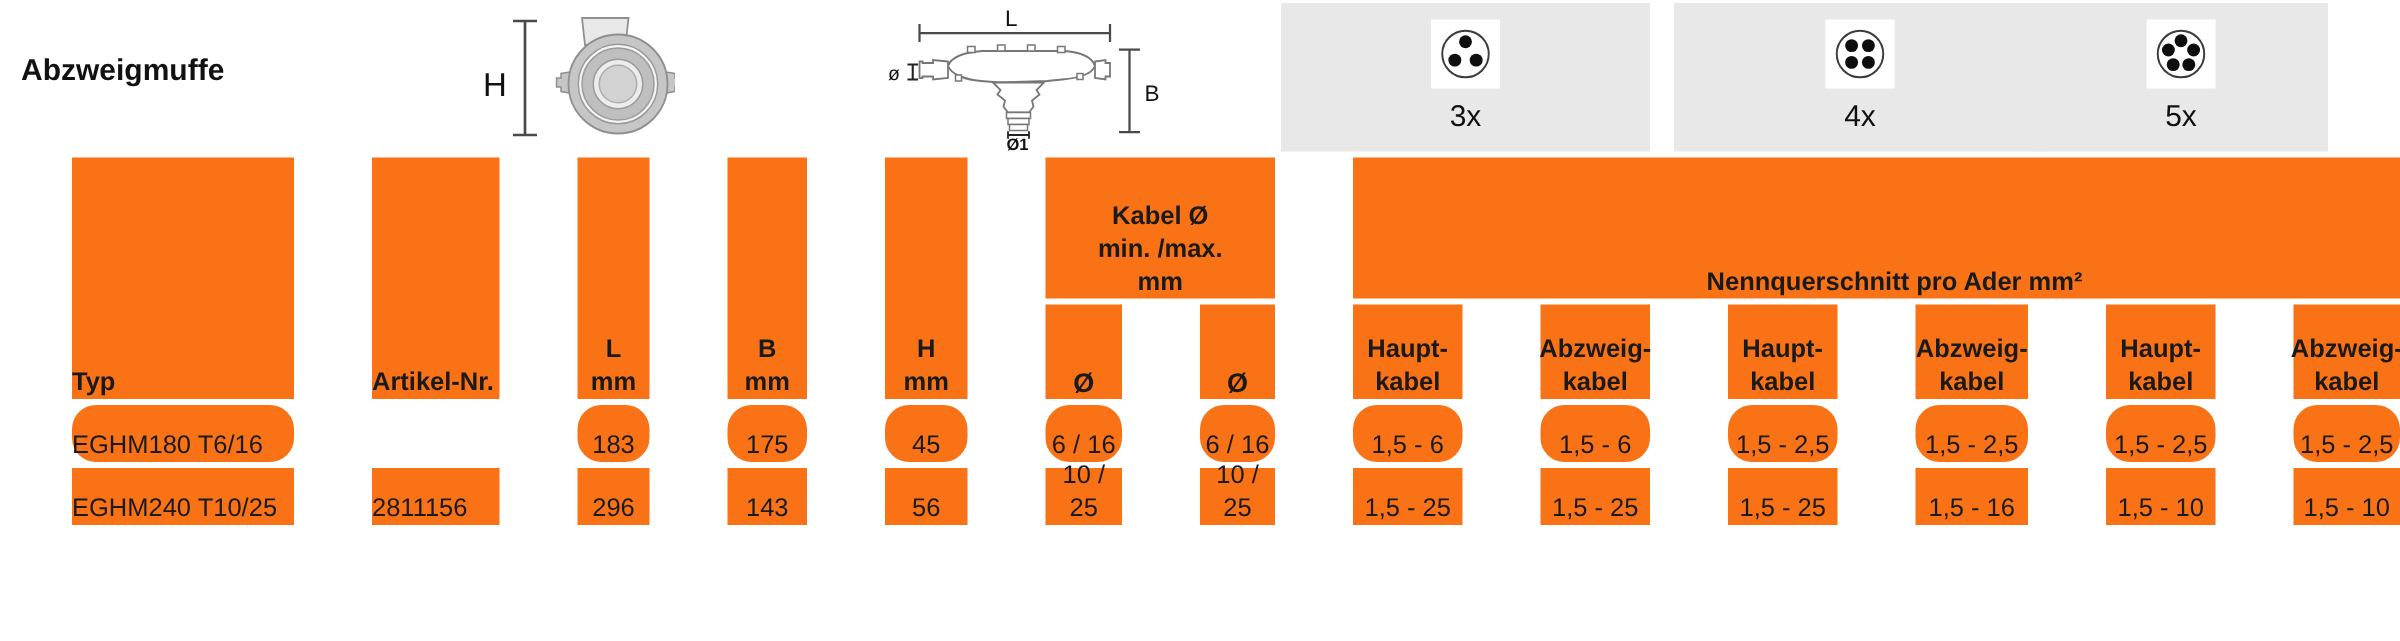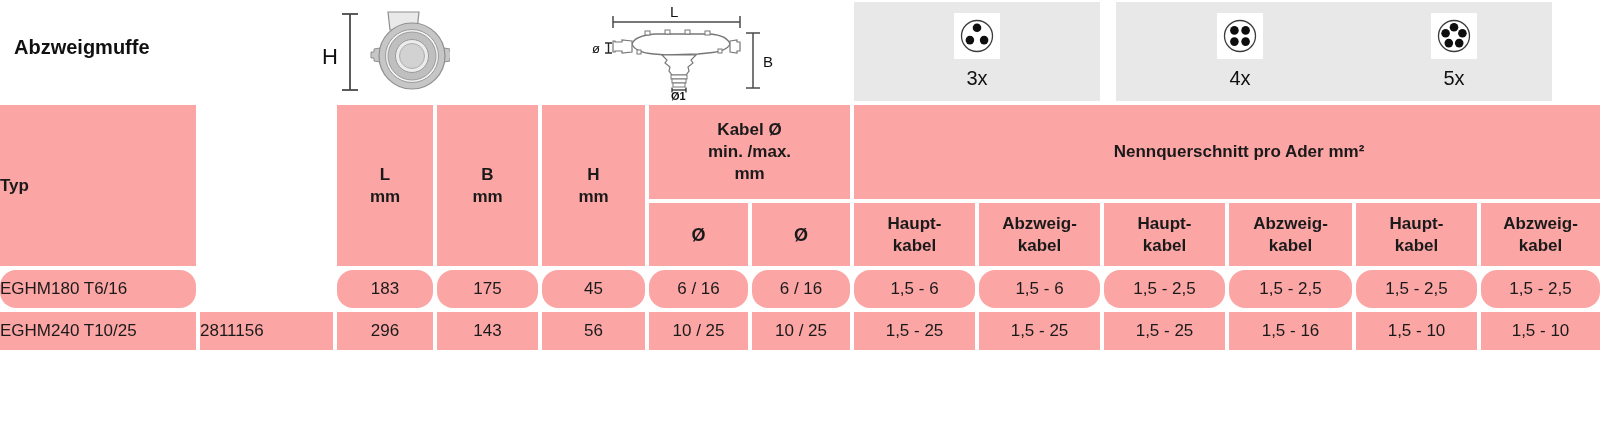--- a/index.html
+++ b/index.html
@@ -24,22 +24,22 @@
   .variant.v5{left:1356px;width:196px;}
   .variant-icon{width:46px;height:46px;background:#fff;display:flex;align-items:center;justify-content:center;}
   .variant-label{margin-top:7px;font-size:20px;line-height:24px;color:#111;}
   
   .tbl{
     display:grid;margin-top:4px;gap:4px;background:#fff;
     grid-template-columns:196px 133px 96px 101px 103px 99px 98px 121px 121px 121px 123px 121px 119px;
     grid-template-rows:94px 63px 38px 38px;
   }
   .cell{
-    background:#fca5a5;display:flex;align-items:center;justify-content:center;
-    text-align:center;font-size:17px;line-height:22px;
+    background:#f97316;display:flex;align-items:flex-end;justify-content:center;
+    text-align:center;font-size:17px;line-height:22px;margin-left:48px;
   }
   .hdr{font-weight:700;}
   .la{justify-content:flex-start;text-align:left;}
   .lines{display:flex;flex-direction:column;}
   .lines span{display:block;}
   .r1{grid-row:1;} .r2{grid-row:2;} .r3{grid-row:3;border-radius:16px;} .r4{grid-row:4;}
   .rs2{grid-row:1 / span 2;}
   .c1{grid-column:1;} .c2{grid-column:2;} .c3{grid-column:3;} .c4{grid-column:4;}
   .c5{grid-column:5;} .c6{grid-column:6;} .c7{grid-column:7;} .c8{grid-column:8;}
   .c9{grid-column:9;} .c10{grid-column:10;} .c11{grid-column:11;} .c12{grid-column:12;} .c13{grid-column:13;}
@@ -147,20 +147,21 @@
           <circle cx="31.4" cy="20.3" r="4.3" fill="#0e0e0e"></circle>
         </svg>
       </div>
       <div class="variant-label">5x</div>
     </div>
   </div>
 
   <div class="tbl">
 
     <div class="cell hdr la rs2 c1">Typ</div>
+    <div class="cell hdr la rs2 c2">Artikel-Nr.</div>
     <div class="cell hdr rs2 c3">
       <div class="lines">
           <span>L</span>
           <span>mm</span>
         </div>
     </div>
     <div class="cell hdr rs2 c4">
       <div class="lines">
           <span>B</span>
           <span>mm</span>

